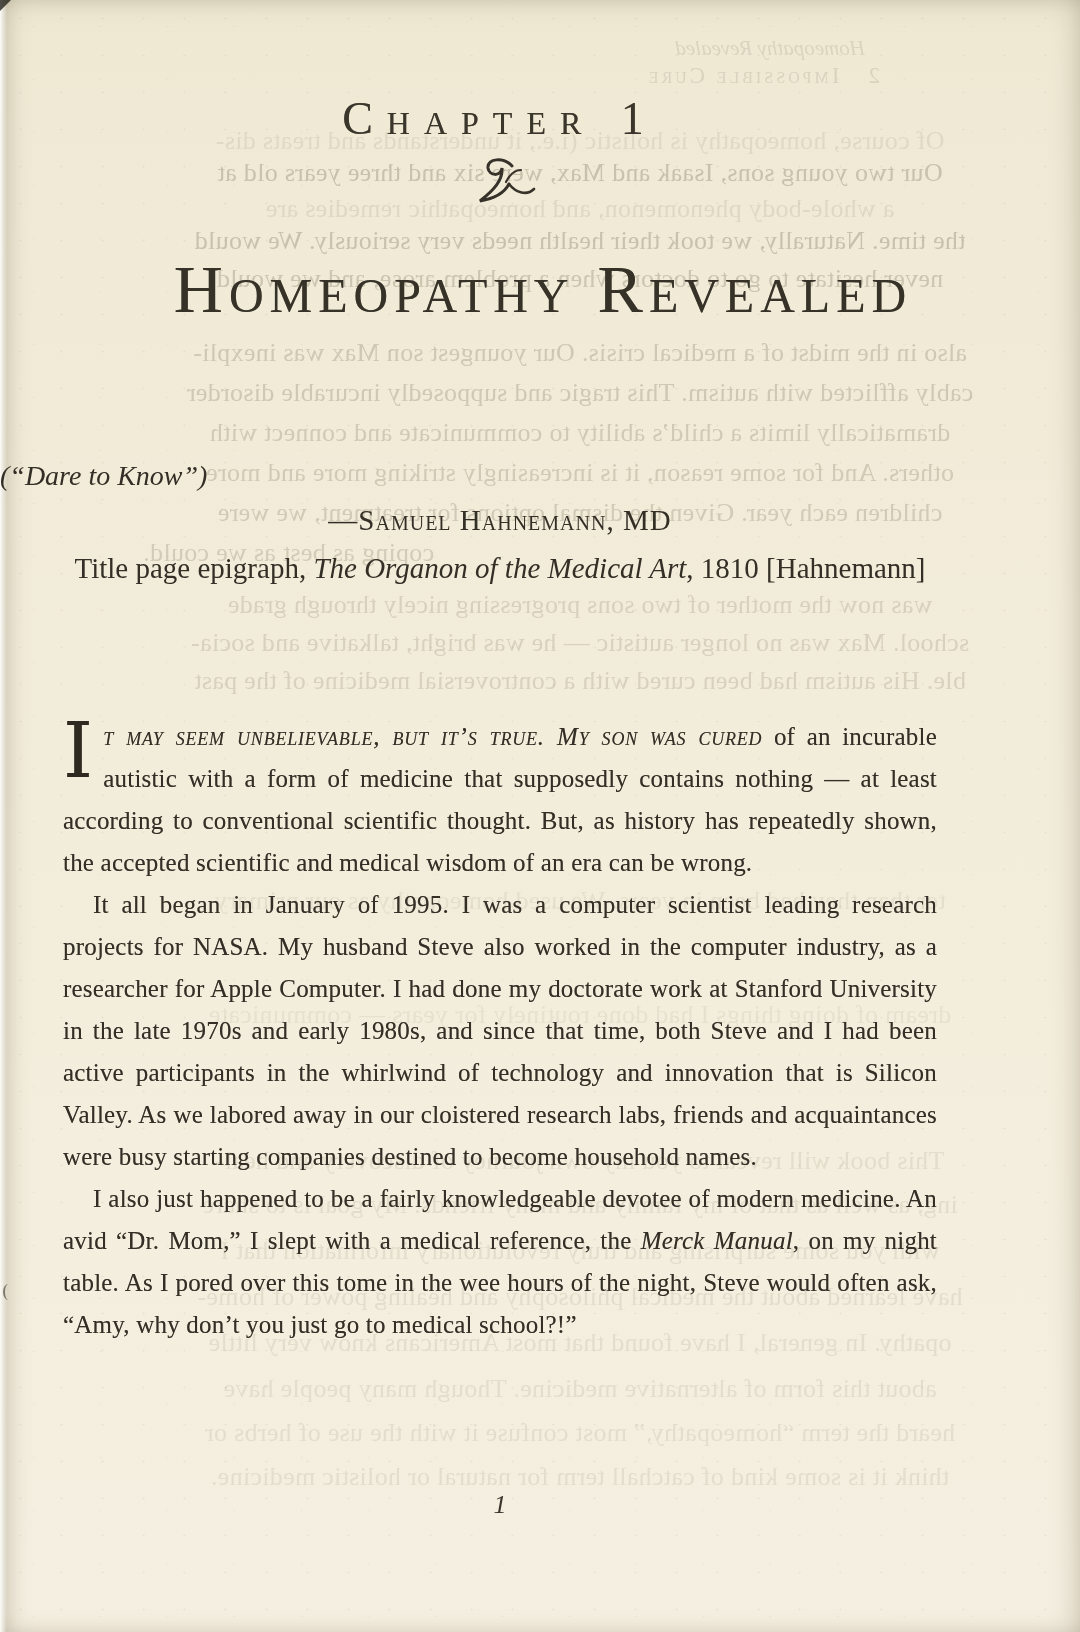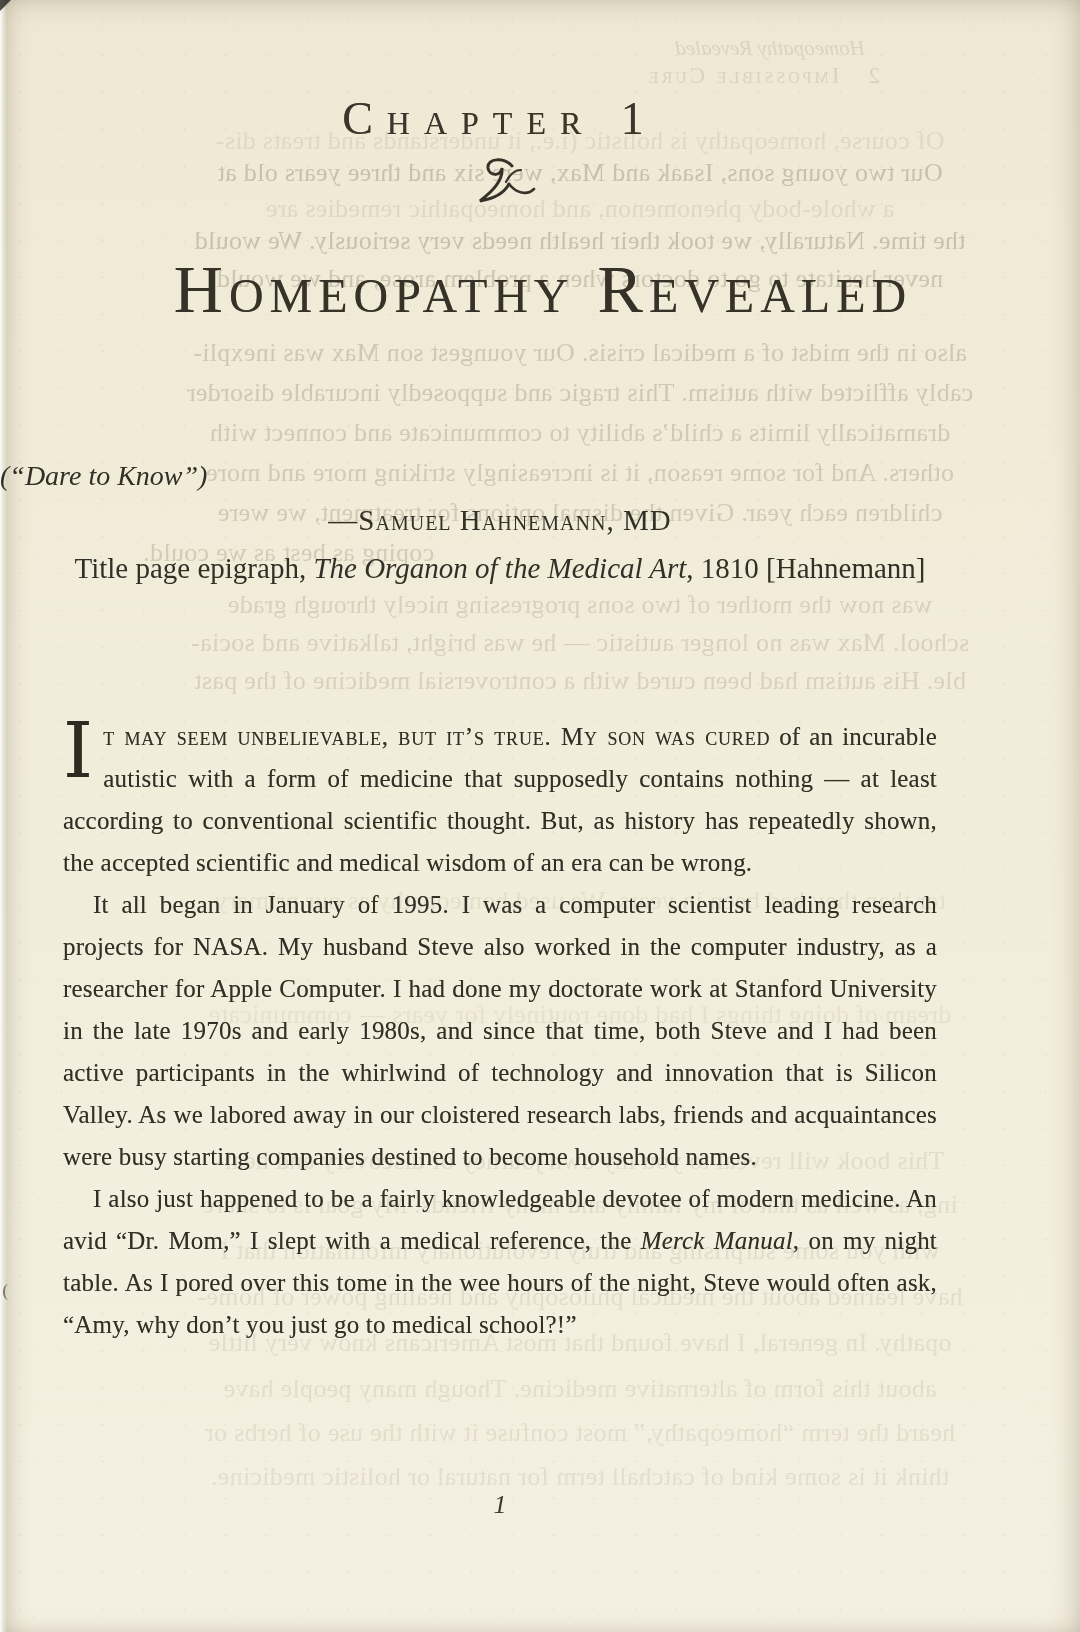--- a/index.html
+++ b/index.html
@@ -53,21 +53,21 @@
   .epi-src{position:absolute;top:552px;left:0;width:1000px;text-align:center;font-size:29px;}
   .it{font-style:italic;}
 
   .bodytext{position:absolute;top:716px;left:63px;width:874px;
     font-size:25px;line-height:42px;text-align:justify;letter-spacing:0.2px;
     text-shadow:0 0 0.4px rgba(50,45,35,0.45);}
   .bodytext p{margin:0;}
   .bodytext p.indent{text-indent:30px;}
   .dropcap{float:left;font-family:"DejaVu Serif",serif;font-size:76px;
     line-height:62px;padding:4px 10px 0 0;color:#2e2a22;}
-  .leadin{font-variant:small-caps;letter-spacing:0.8px;}
+  .leadin{font-variant:small-caps;letter-spacing:0.8px;font-style:italic;}
   .pagenum{position:absolute;top:1490px;left:0;width:1000px;text-align:center;
     font-size:26px;font-style:italic;color:#3b362c;}
 </style>
 </head>
 <body>
 
 <div class="page">
 
   <div class="ghost" id="ghost-layer">
     <div class="gh-head1">Homeopathy Revealed</div>

